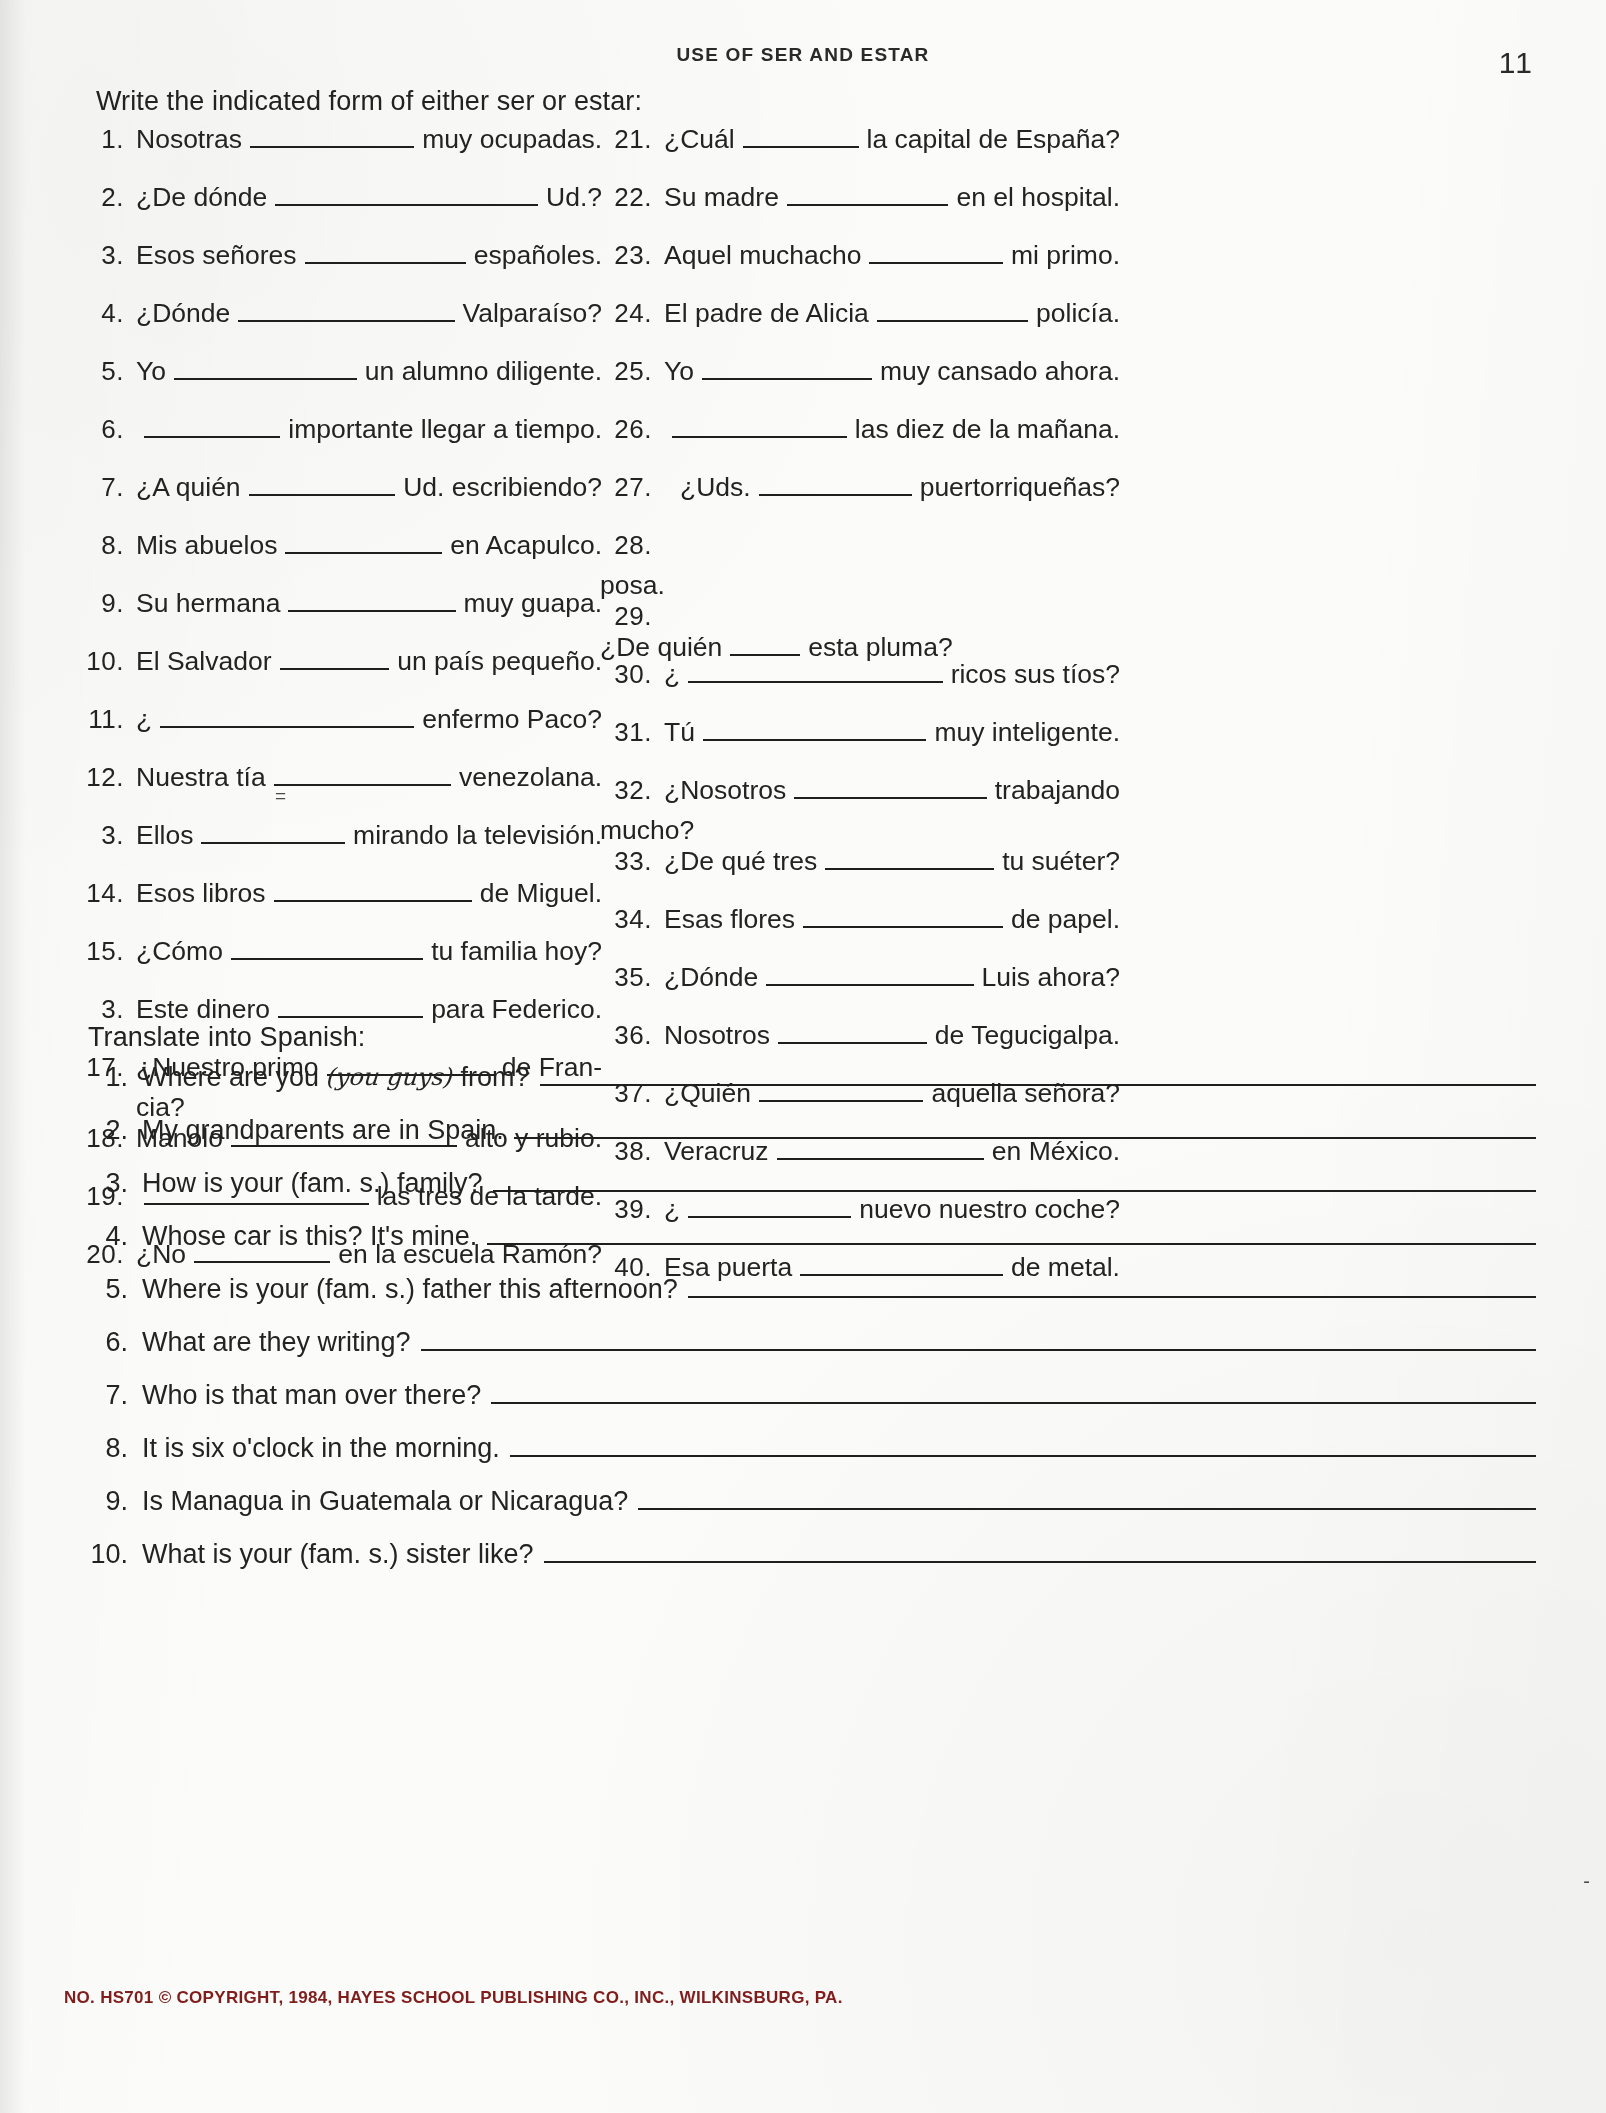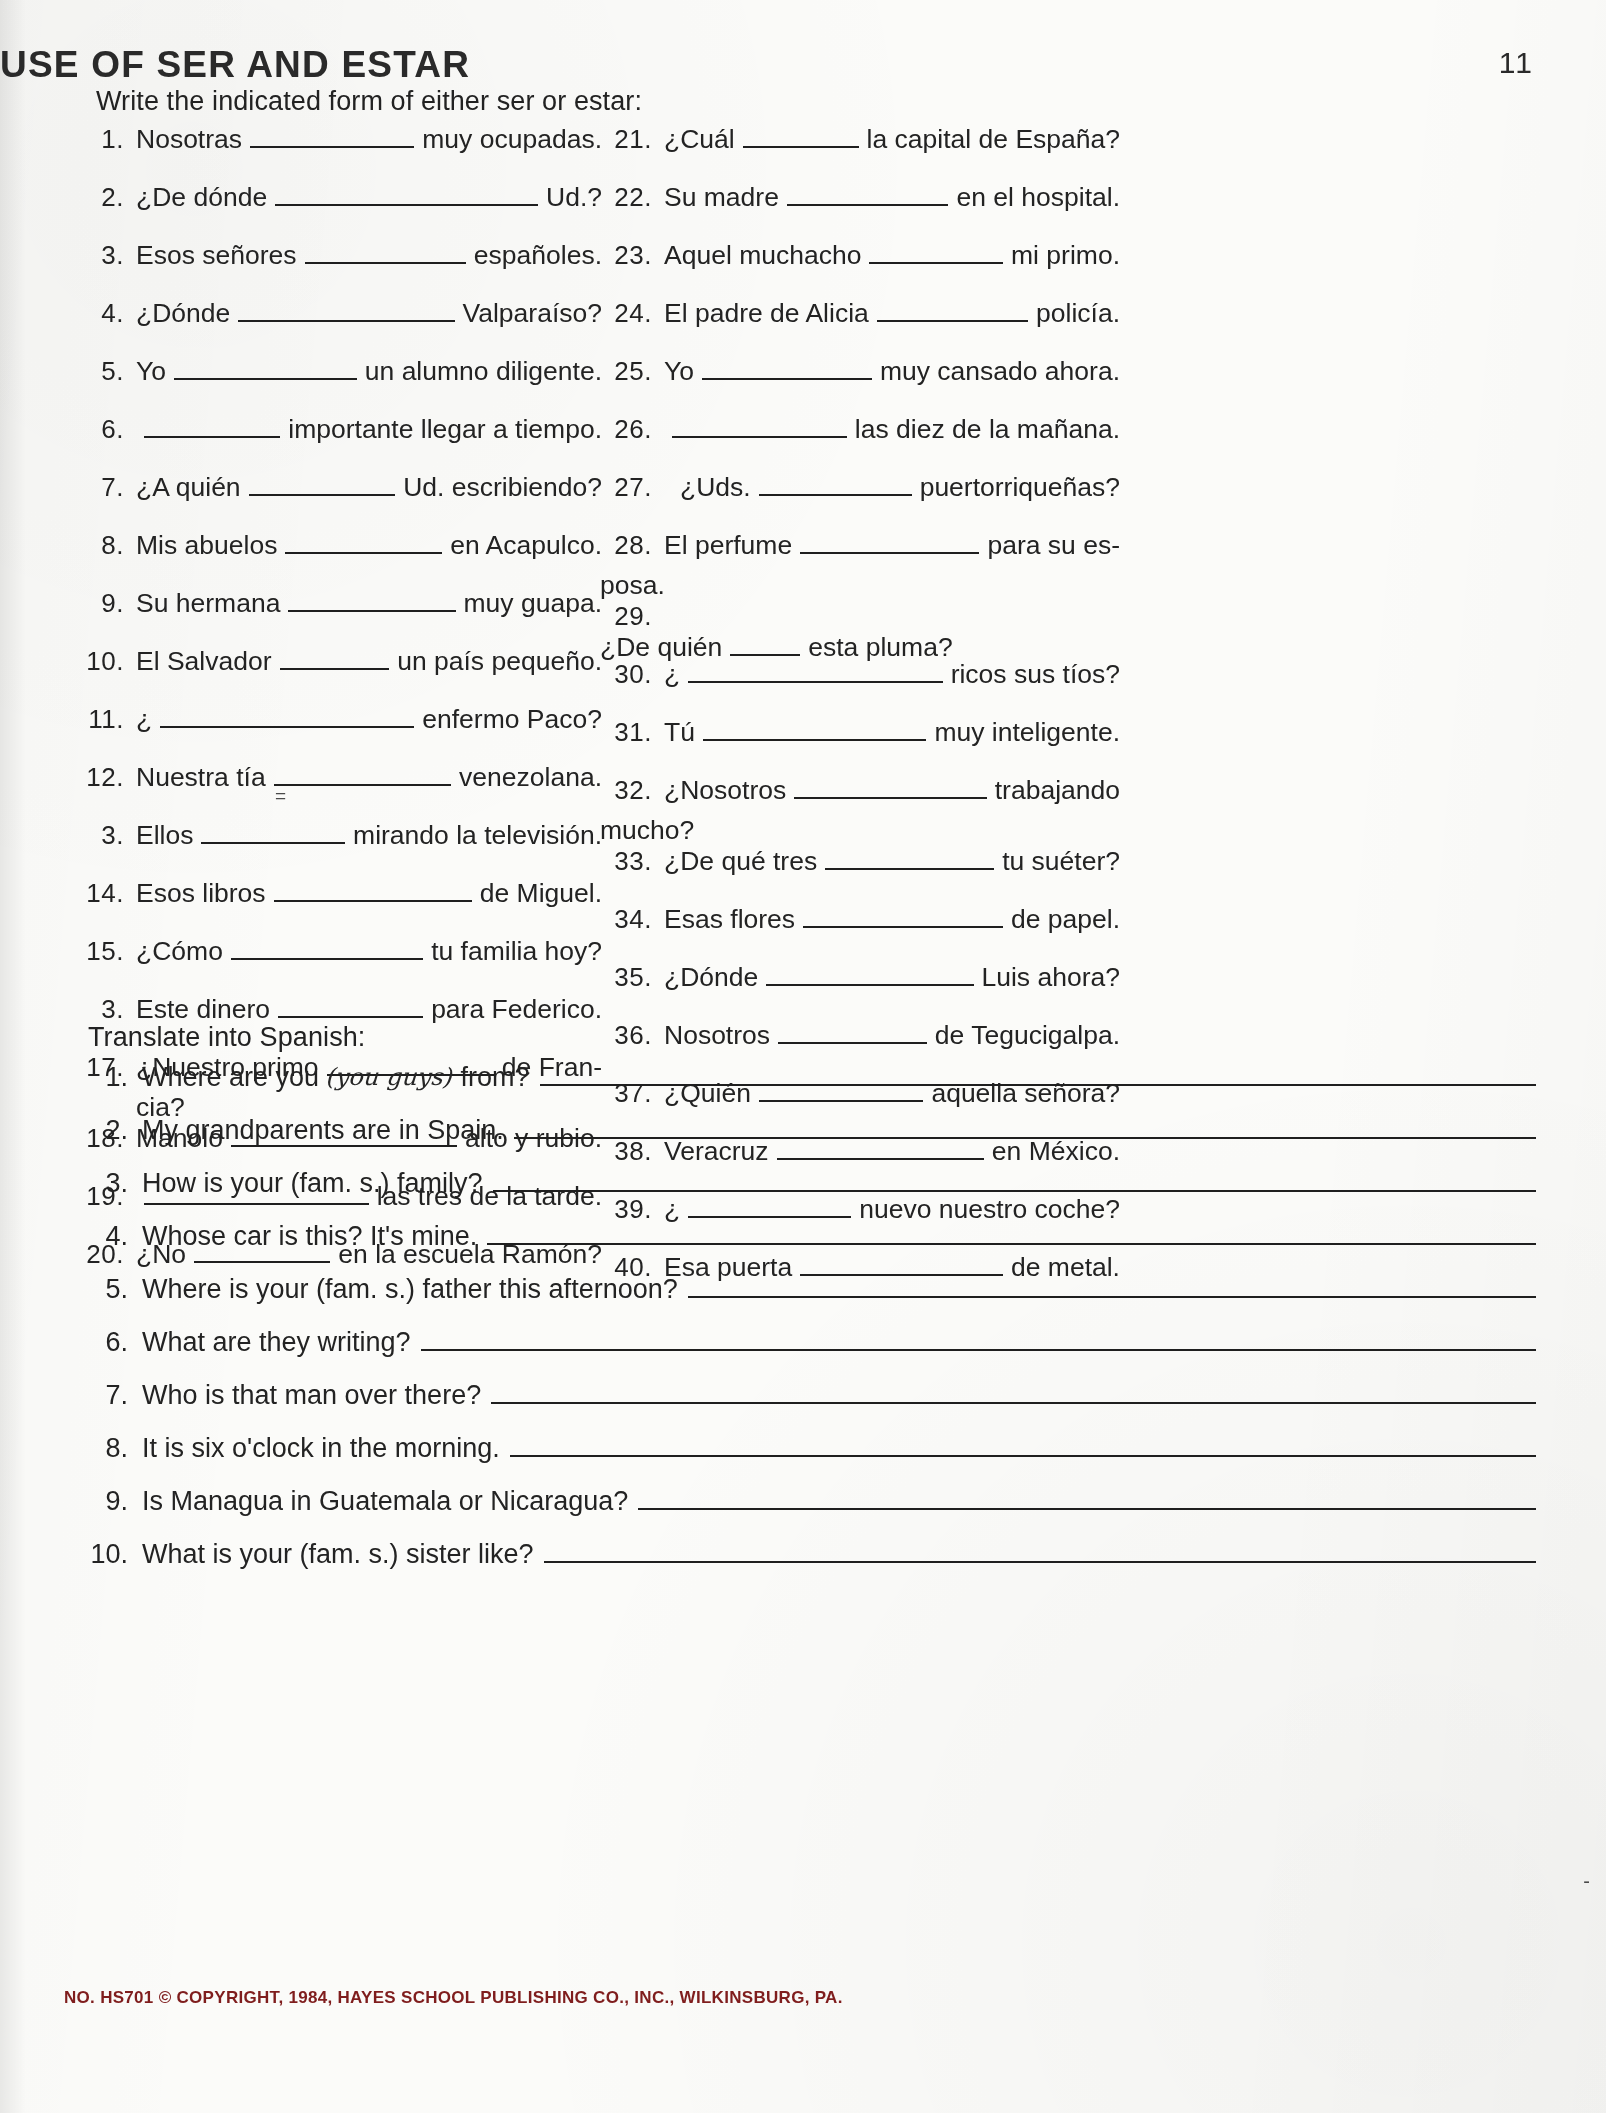--- a/index.html
+++ b/index.html
@@ -36,21 +36,22 @@
     width: 26px;
     background: linear-gradient(90deg, rgba(0,0,0,0.07), rgba(0,0,0,0));
     pointer-events: none;
   }
 
   
   .title {
     position: absolute;
     left: 0; right: 0;
     top: 44px;
-    font-size: 37px;
+    text-align: center;
+    font-size: 19px;
     letter-spacing: 1.2px;
     font-weight: 600;
     color: #2a2a2a;
   }
   .page-number {
     position: absolute;
     right: 72px;
     top: 46px;
     font-size: 30px;
     font-weight: 400;
@@ -408,25 +409,20 @@
       <div class="q" style="height: 58px; gap: 16px;">
         <span class="num">27.</span>
         <span class="body">
           <span class="pre">¿Uds.</span>
           <span class="rule"></span>
           <span class="post">puertorriqueñas?</span>
         </span>
       </div>
       <div class="q" style="height: 46px;">
         <span class="num">28.</span>
-        <span class="body">
-          <span class="pre">El perfume</span>
-          <span class="rule"></span>
-          <span class="post">para su es-</span>
-        </span>
       </div>
       <div class="cont">posa.</div>
       <div class="q" style="height: 58px; flex-direction: column;">
         <span class="num">29.</span>
         <span class="body">
           <span class="pre">¿De quién</span>
           <span class="rule"></span>
           <span class="post">esta pluma?</span>
         </span>
       </div>

